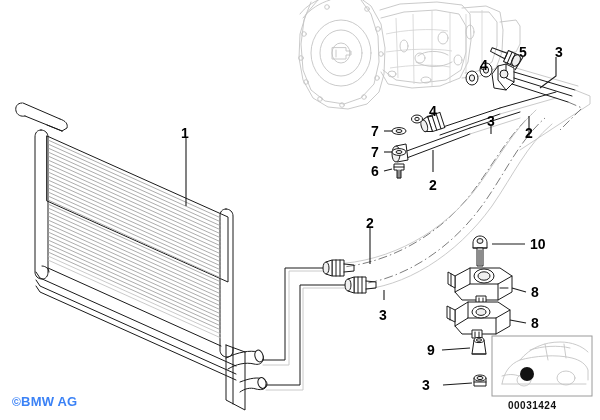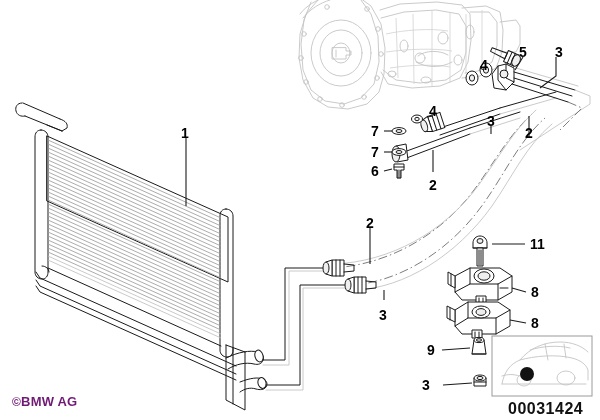--- a/index.html
+++ b/index.html
@@ -4,23 +4,23 @@
 <style>
   html,body{margin:0;padding:0;background:#ffffff;}
   body{width:600px;height:420px;overflow:hidden;
        font-family:"Liberation Sans", sans-serif;}
   #stage{position:relative;width:600px;height:420px;background:#fff;}
   #stage svg.layer{position:absolute;left:0;top:0;width:600px;height:420px;}
   .lbl{position:absolute;font-family:"Liberation Sans",sans-serif;
        font-weight:bold;color:#000;line-height:1;white-space:nowrap;}
   .lbl-num{font-size:14px;}
   .copy{position:absolute;left:12px;top:394px;font-size:13px;font-weight:bold;
-        color:#701a75;letter-spacing:0.2px;}
+        color:#3b82f6;letter-spacing:0.2px;}
   .copy .c{font-size:12px;}
-  .dwgno{position:absolute;left:508px;top:400px;font-size:16px;
+  .dwgno{position:absolute;left:508px;top:400px;font-size:10px;
          font-weight:bold;color:#111;letter-spacing:0.5px;}
 </style>
 </head>
 <body>
 
 <div id="stage">
 
   <svg class="layer" viewBox="0 0 600 420">
     <defs>
       <style>
@@ -374,21 +374,21 @@
   <div class="lbl lbl-num" style="left:525px;top:126px">2</div>
   <div class="lbl lbl-num" style="left:487px;top:114px">3</div>
   <div class="lbl lbl-num" style="left:555px;top:45px">3</div>
   <div class="lbl lbl-num" style="left:519px;top:45px">5</div>
   <div class="lbl lbl-num" style="left:480px;top:58px">4</div>
   <div class="lbl lbl-num" style="left:429px;top:104px">4</div>
   <div class="lbl lbl-num" style="left:371px;top:124px">7</div>
   <div class="lbl lbl-num" style="left:371px;top:145px">7</div>
   <div class="lbl lbl-num" style="left:371px;top:164px">6</div>
   <div class="lbl lbl-num" style="left:429px;top:178px">2</div>
-  <div class="lbl lbl-num" style="left:530px;top:237px">11</div>
+  <div class="lbl lbl-num" style="left:530px;top:237px">10</div>
   <div class="lbl lbl-num" style="left:531px;top:285px">8</div>
   <div class="lbl lbl-num" style="left:531px;top:316px">8</div>
   <div class="lbl lbl-num" style="left:427px;top:343px">9</div>
   <div class="lbl lbl-num" style="left:422px;top:378px">3</div>
 
   <div class="copy">
     <span class="c">©</span><span>BMW AG</span>
   </div>
   <div class="dwgno">00031424</div>
 

